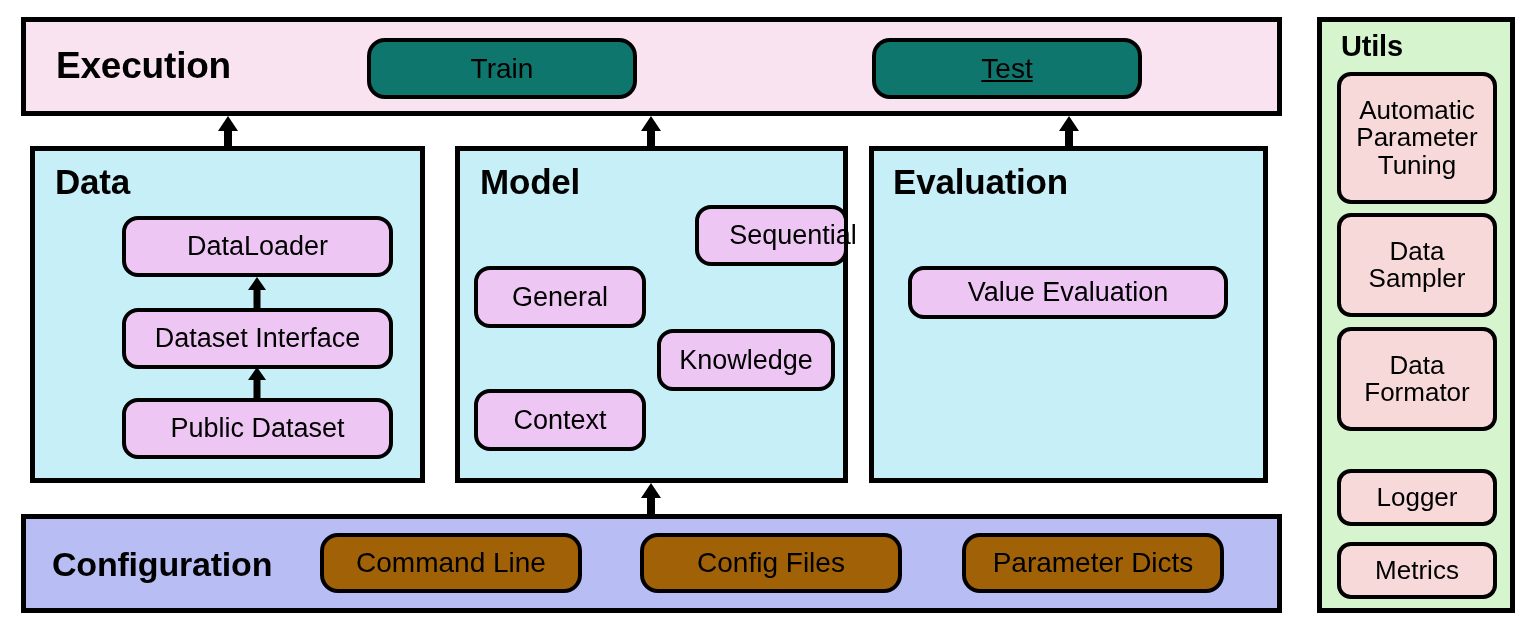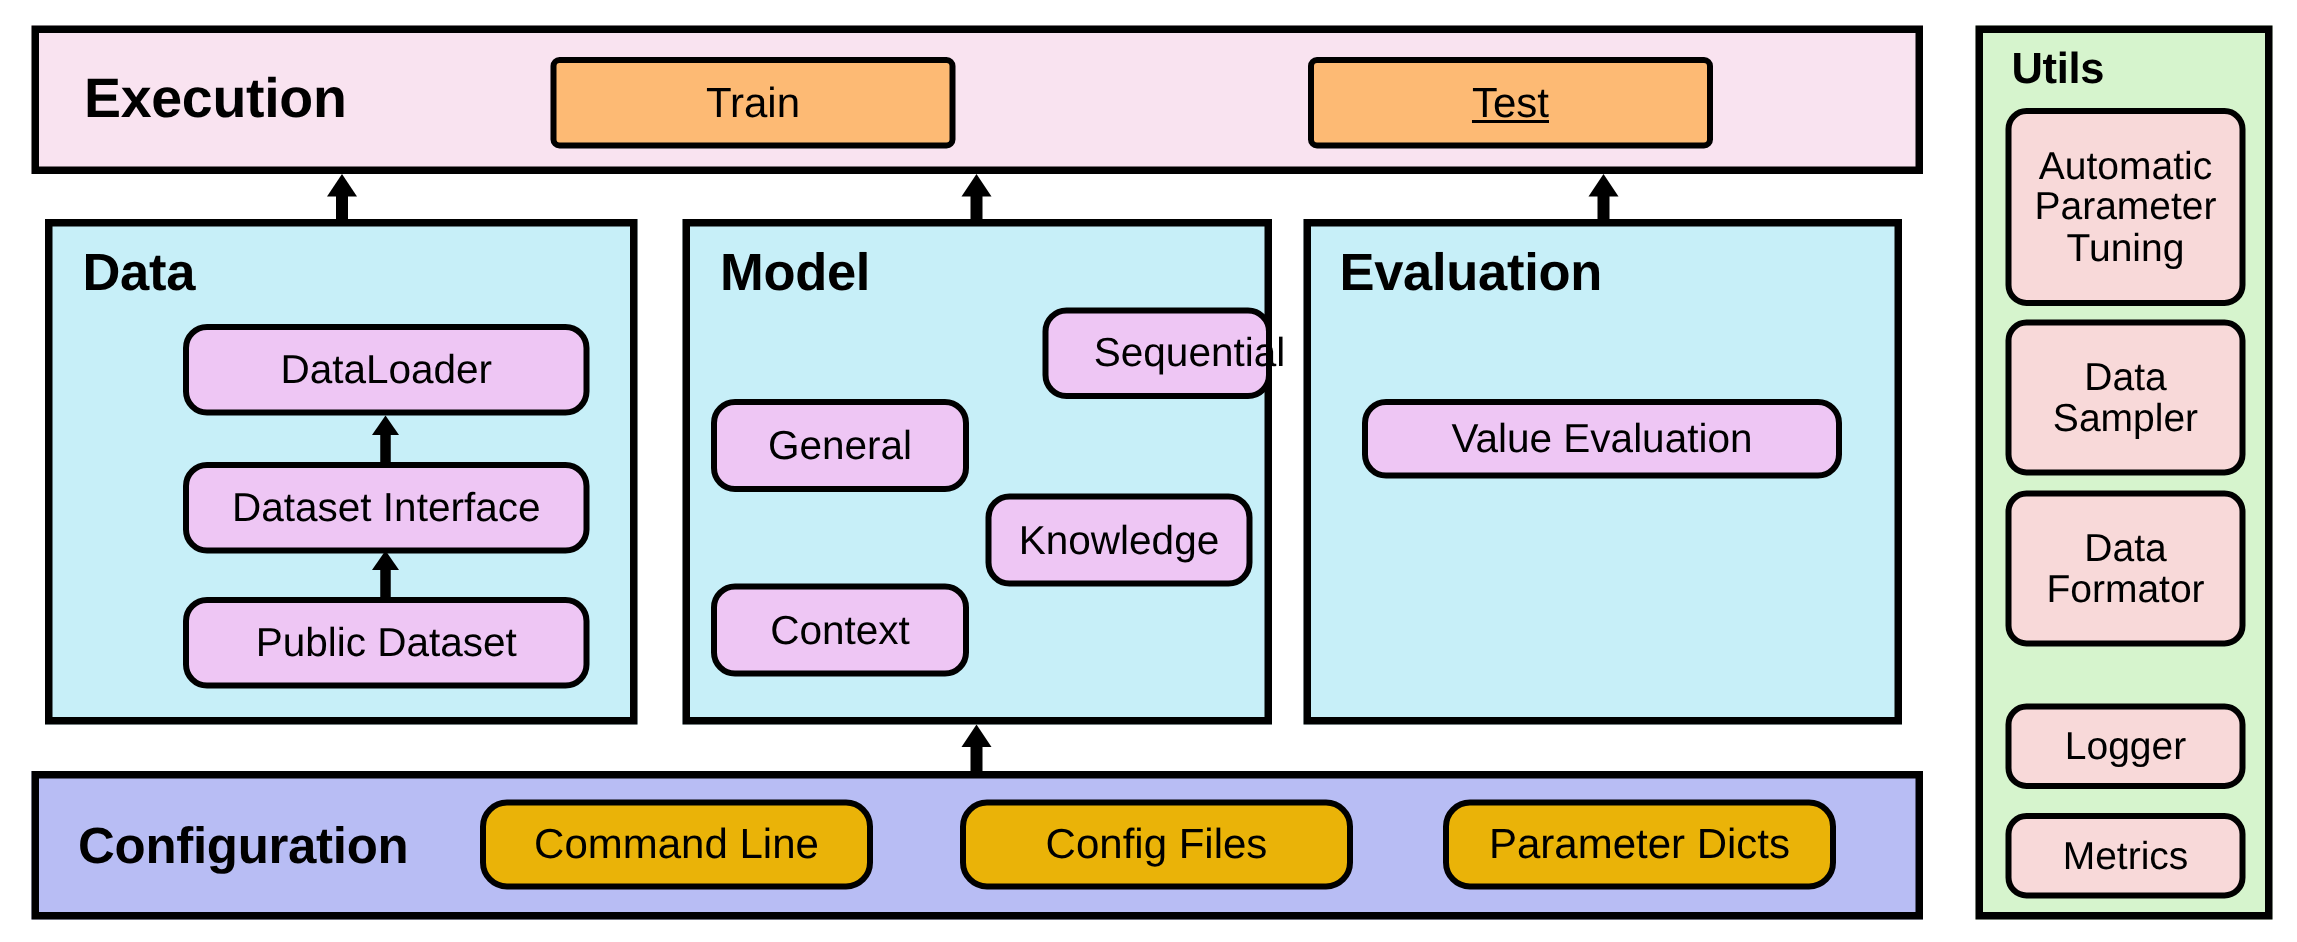--- a/index.html
+++ b/index.html
@@ -53,23 +53,23 @@
   #execution-band {
     left: 21px;  top: 17px;
     width: 1261px; height: 99px;
     background: #F9E3F0;
   }
   #execution-title {
     left: 56px; top: 45px;
     font-size: 37px;
   }
   .chip-exec {
-    background: #fdba74;
+    background: #0f766e;
     font-size: 28px;
-    border-radius: 6px;
+    border-radius: 18px;
   }
   #chip-train { left: 367px; top: 38px; width: 270px; height: 61px; }
   #chip-test  { left: 872px; top: 38px; width: 270px; height: 61px; text-decoration: underline; }
 
   
   .panel-cyan { background: #C7EFF8; }
   #panel-data       { left: 30px;  top: 146px; width: 395px;  height: 337px; }
   #panel-model      { left: 455px; top: 146px; width: 393px;  height: 337px; }
   #panel-evaluation { left: 869px; top: 146px; width: 399px;  height: 337px; }
   #title-data       { left: 55px;  top: 162px; font-size: 35px; }
@@ -100,21 +100,21 @@
   #configuration-band {
     left: 21px; top: 514px;
     width: 1261px; height: 99px;
     background: #B8BDF4;
   }
   #configuration-title {
     left: 52px; top: 545px;
     font-size: 34px;
   }
   .chip-green {
-    background: #eab308;
+    background: #a16207;
     font-size: 28px;
     border-radius: 18px;
   }
   #chip-command-line    { left: 320px; top: 533px; width: 262px; height: 60px; }
   #chip-config-files    { left: 640px; top: 533px; width: 262px; height: 60px; }
   #chip-parameter-dicts { left: 962px; top: 533px; width: 262px; height: 60px; }
 
   
   #utils-panel {
     left: 1317px; top: 17px;

